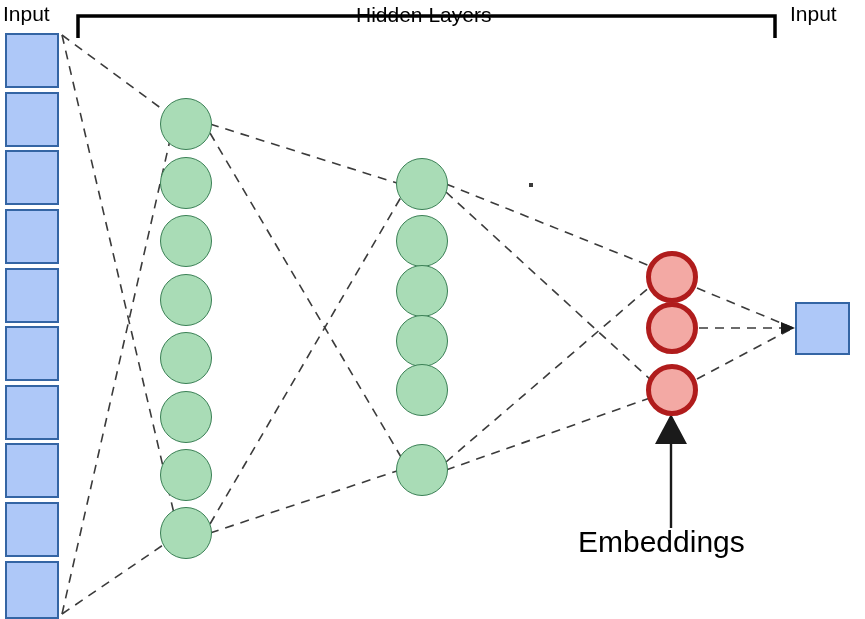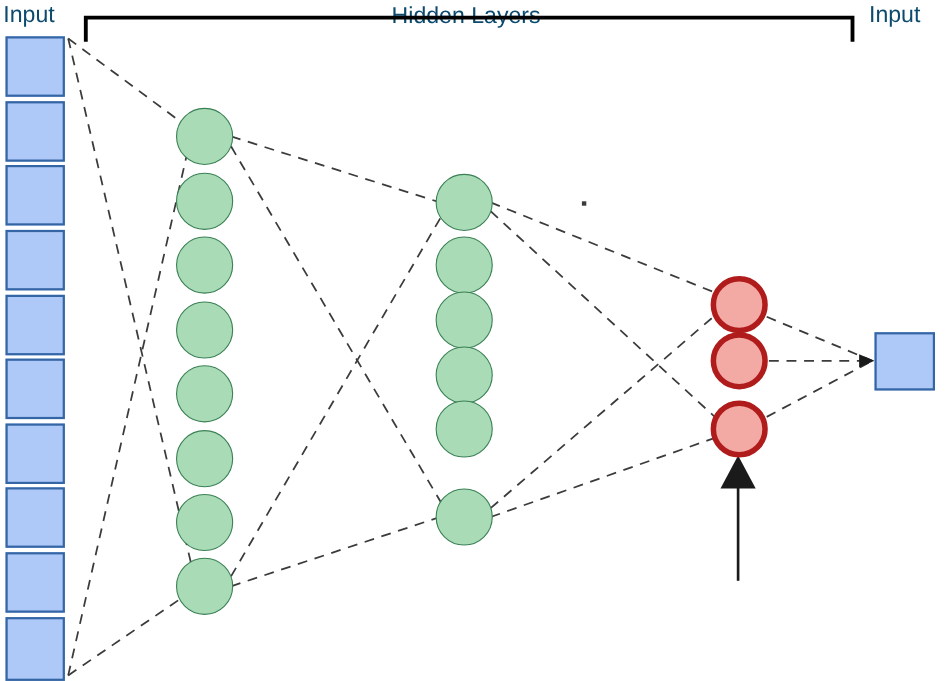--- a/index.html
+++ b/index.html
@@ -12,21 +12,21 @@
   }
   #canvas {
     position: relative;
     width: 865px;
     height: 619px;
     background: #ffffff;
     overflow: hidden;
   }
   .label {
     position: absolute;
-    color: #0c4a6e;
+    color: #000000;
     white-space: nowrap;
     line-height: 1;
   }
   #label-input {
     left: 3px;
     top: 3px;
     font-size: 21px;
   }
   #label-hidden {
     left: 352px;
@@ -97,20 +97,21 @@
   }
 </style>
 </head>
 <body>
 
 <div id="canvas">
 
   <div class="label" id="label-input">Input</div>
   <div class="label" id="label-hidden">Hidden Layers</div>
   <div class="label" id="label-output">Input</div>
+  <div class="label" id="label-embeddings">Embeddings</div>
 
   <svg class="svg-layer" viewBox="0 0 865 619">
 
     <g>
       <path d="M78,38 L78,16 L775,16 L775,38" fill="none" stroke="#000000" stroke-width="3.5"></path>
     </g>
 
     <g stroke="#3b3b3b" stroke-width="1.6" stroke-dasharray="9,7" fill="none">
       <line x1="62" y1="35" x2="166" y2="112"></line>
       <line x1="62" y1="35" x2="176" y2="522"></line>

